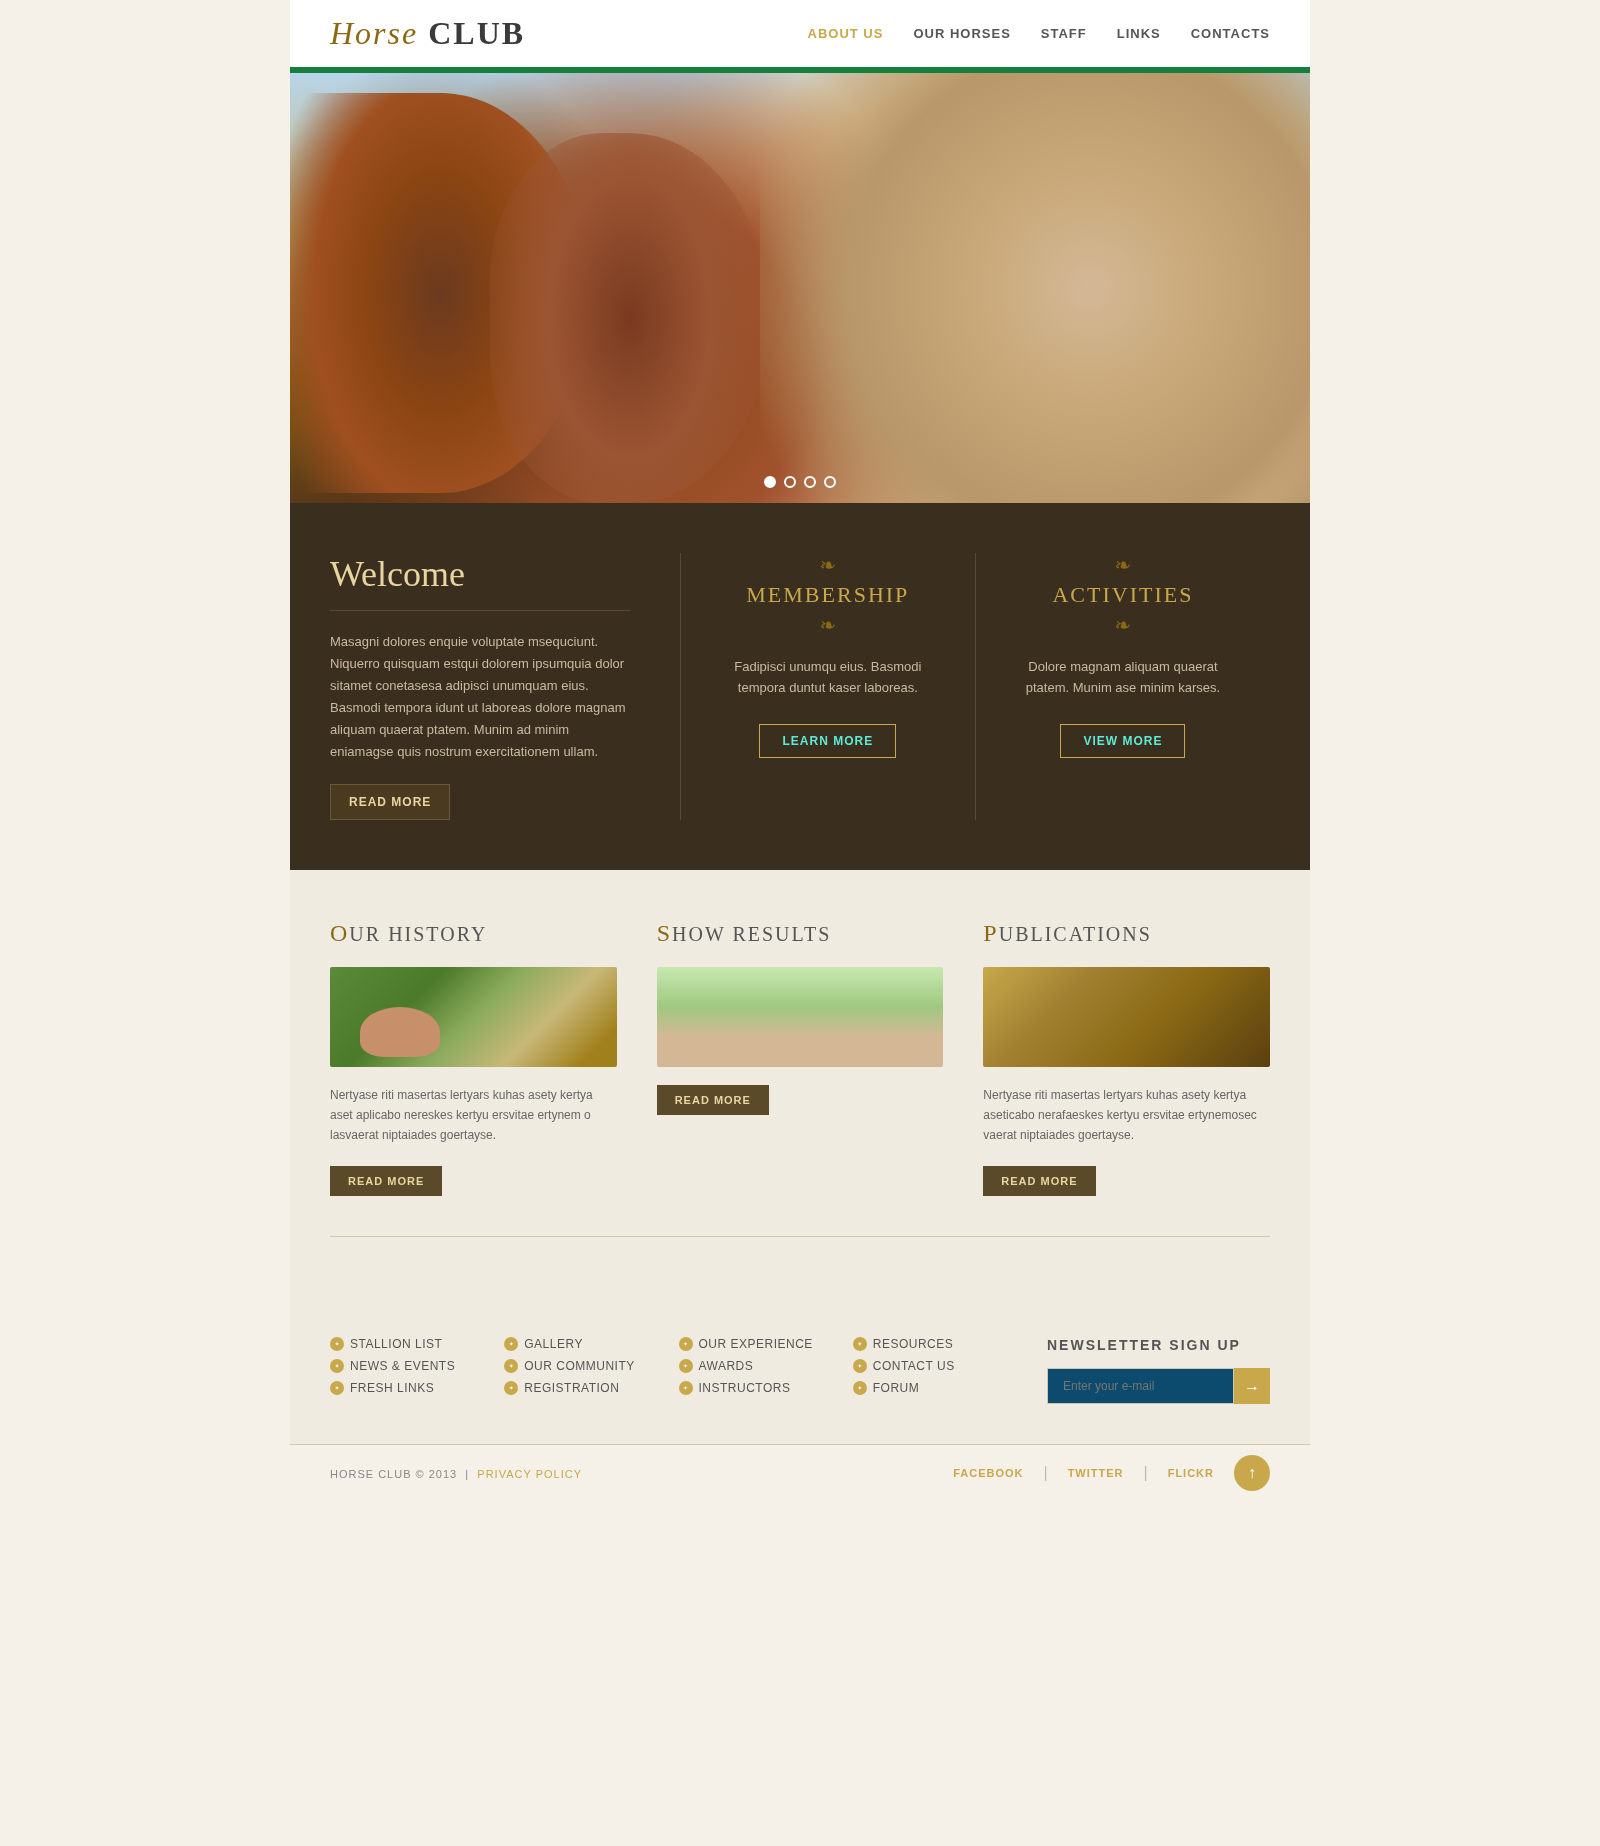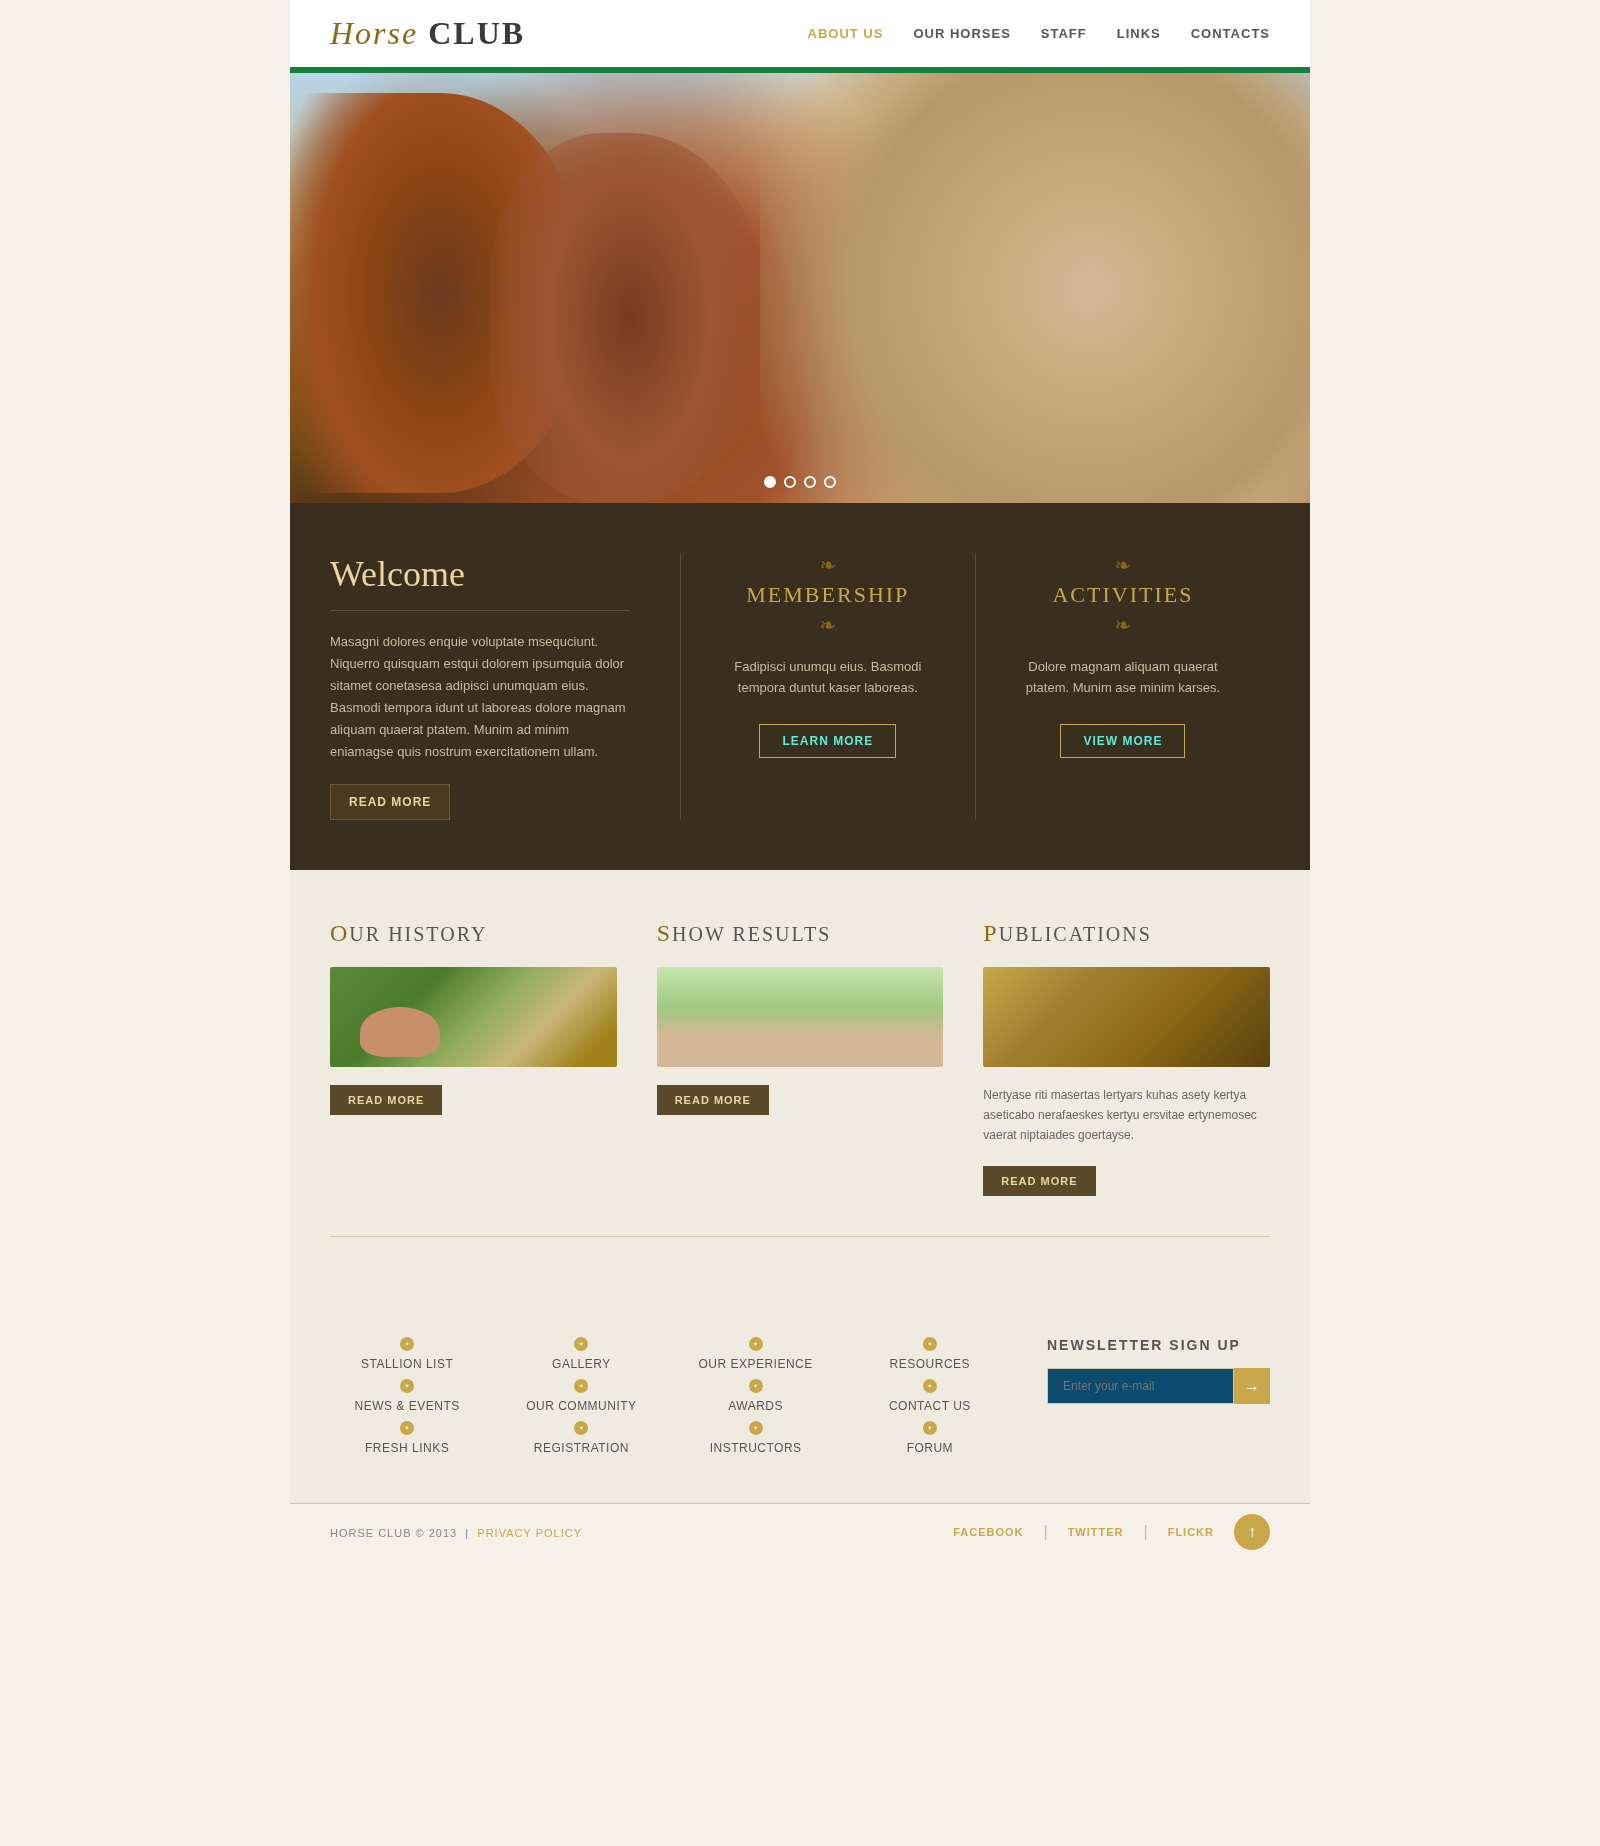--- a/index.html
+++ b/index.html
@@ -251,21 +251,20 @@
       gap: 20px;
       align-items: flex-start;
     }
     .footer-col { flex: 1; }
     .footer-col ul { list-style: none; }
     .footer-col ul li {
       margin-bottom: 8px;
       display: flex;
       align-items: center;
       gap: 6px;
-      flex-direction: column;
     }
     .footer-col ul li a {
       text-decoration: none;
       color: #555;
       font-size: 12px;
       text-transform: uppercase;
       letter-spacing: 0.5px;
     }
     .footer-bullet {
       width: 14px; height: 14px;
@@ -412,20 +411,21 @@
 </section>
 
 <section class="light-section">
   <div class="three-col">
 
     <div class="col">
       <h3 class="col-title">Our History</h3>
       <div class="img-placeholder">
         <div class="img-history"></div>
       </div>
+      <p>Nertyase riti masertas lertyars kuhas asety kertya aset aplicabo nereskes kertyu ersvitae ertynem o lasvaerat niptaiades goertayse.</p>
       <button class="btn-brown">Read More</button>
     </div>
 
     <div class="col">
       <h3 class="col-title">Show Results</h3>
       <div class="img-placeholder">
         <div class="img-show"></div>
       </div>
       <button class="btn-brown">Read More</button>
     </div>

